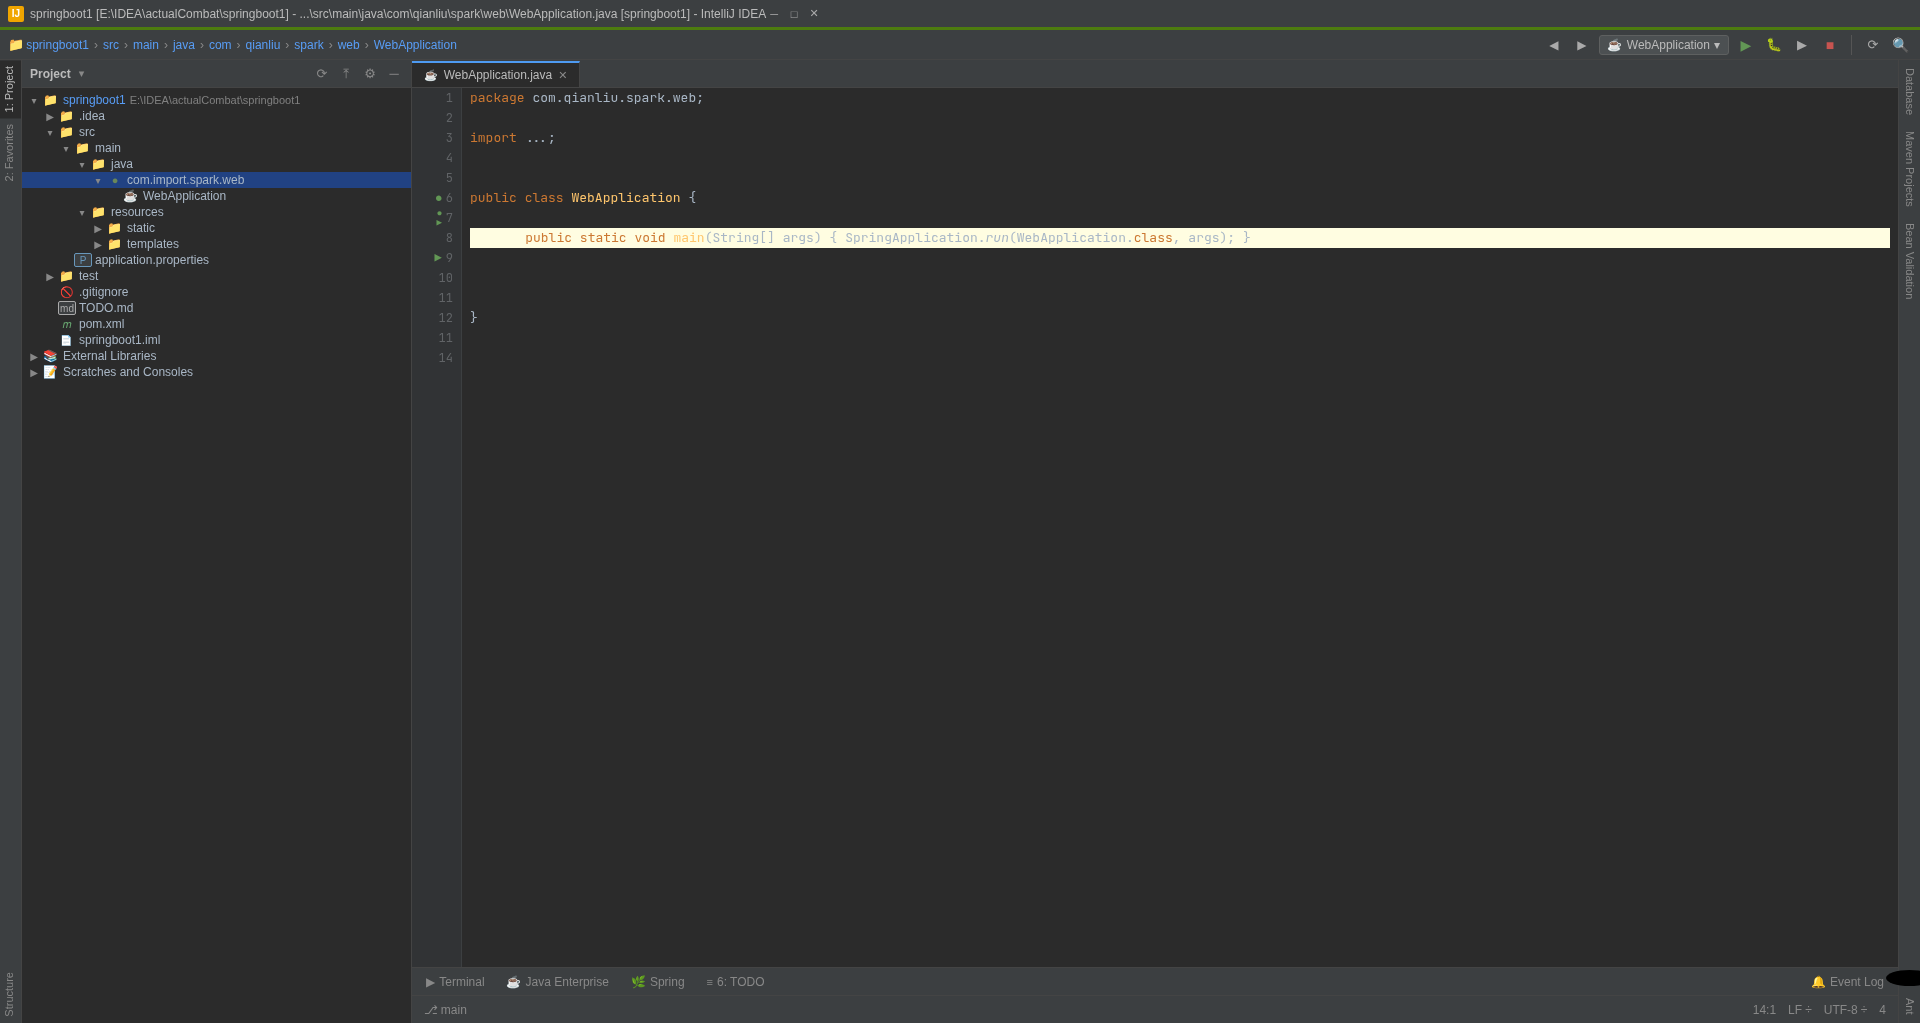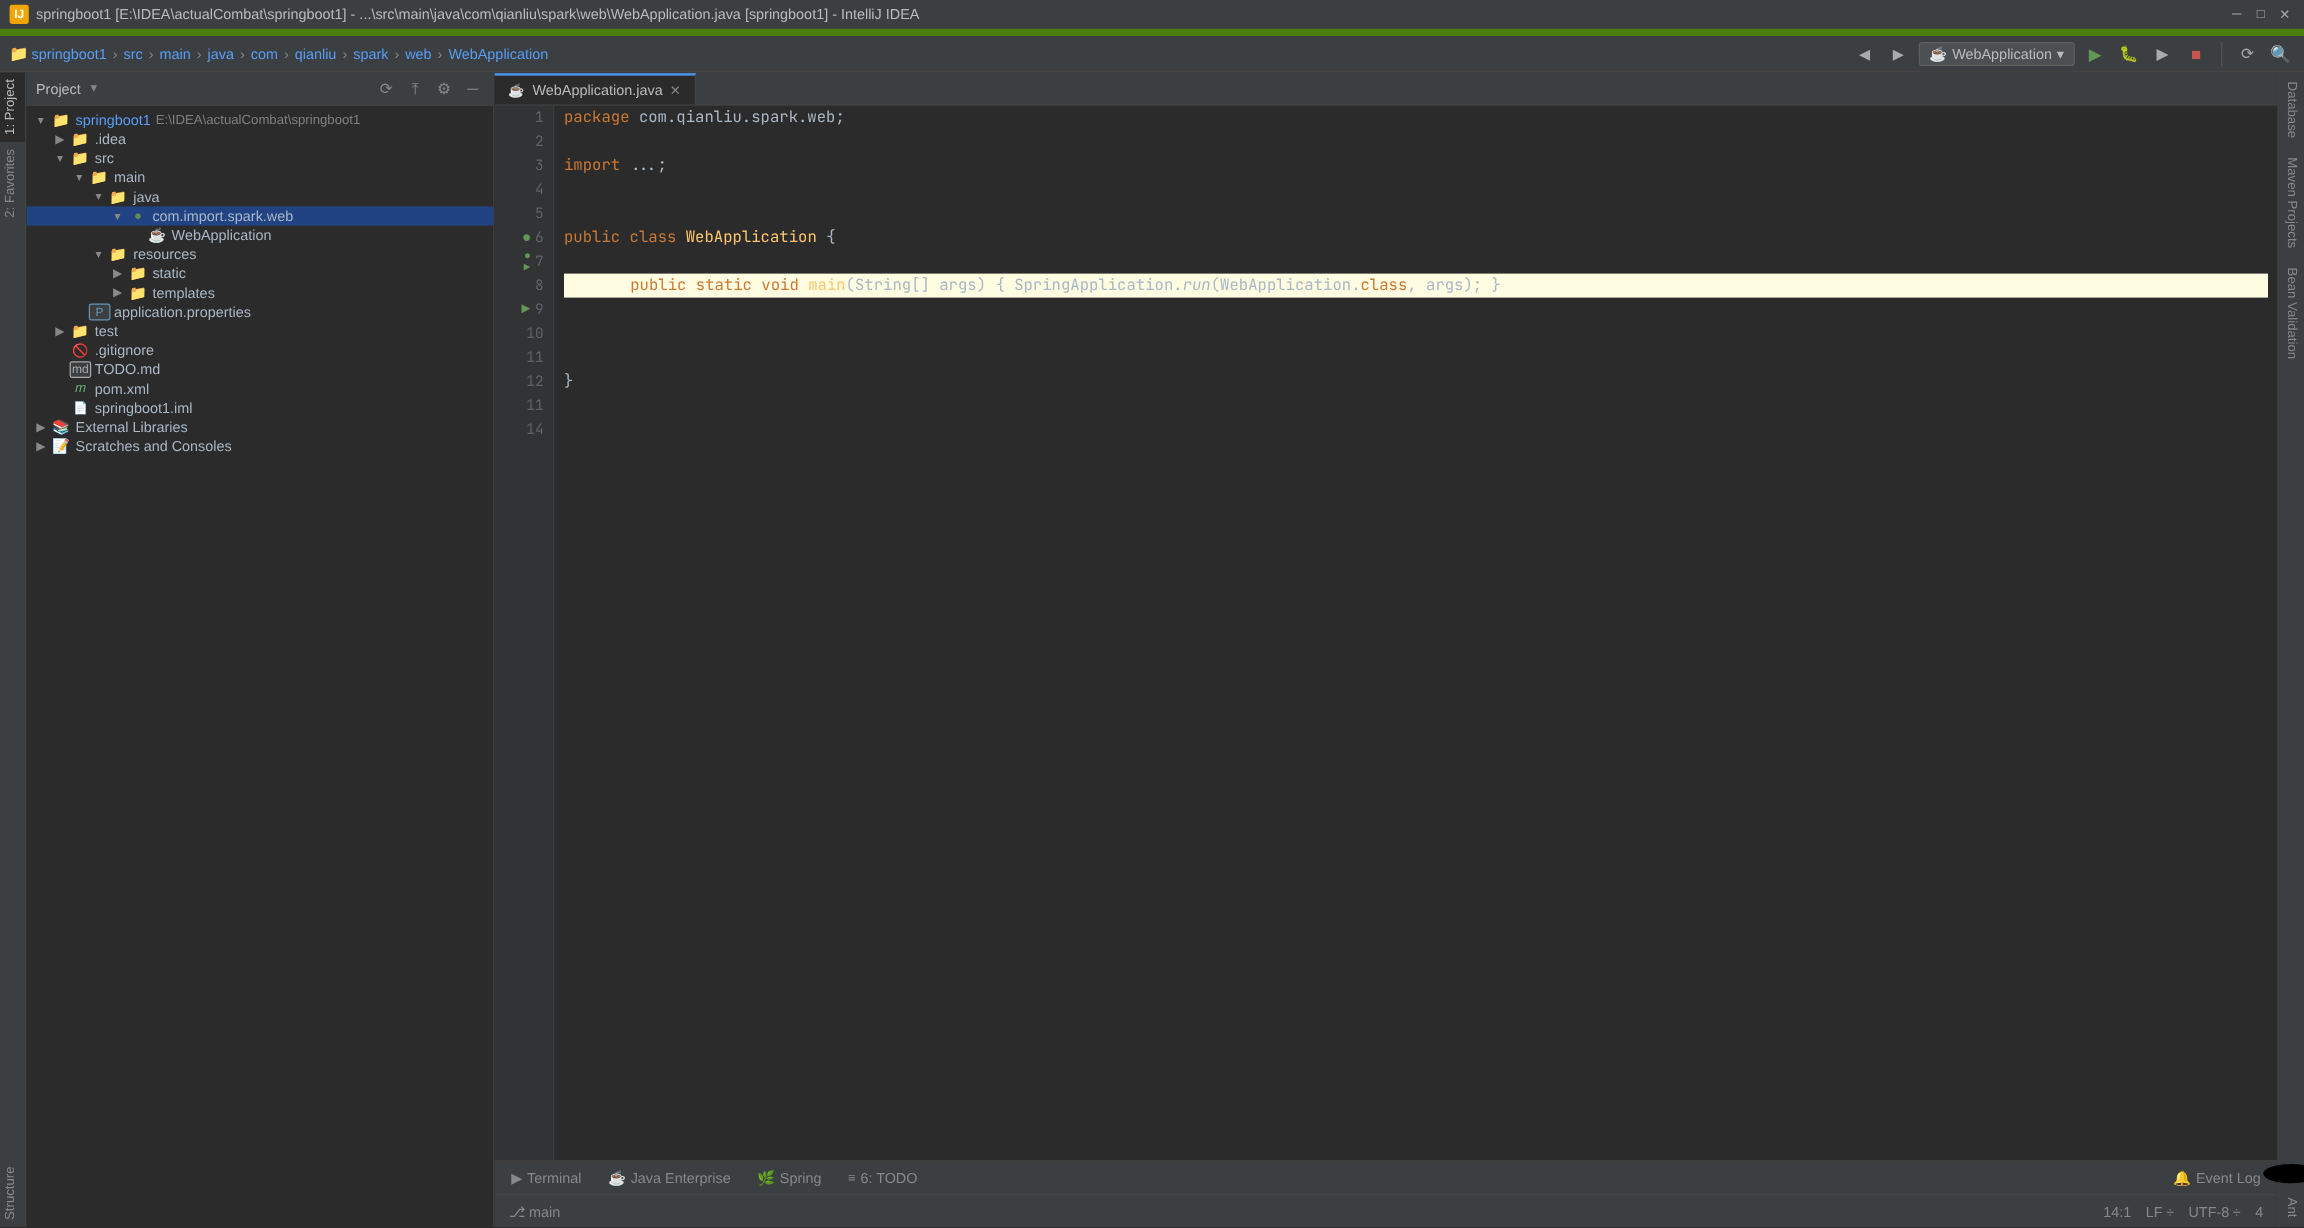--- a/index.html
+++ b/index.html
@@ -4,23 +4,22 @@
   <style>
     * { margin: 0; padding: 0; box-sizing: border-box; }
     body { font-family: 'Segoe UI', Arial, sans-serif; font-size: 12px; background: #2b2b2b; color: #a9b7c6; overflow: hidden; width: 1920px; height: 1023px; }
 
     
     #title-bar {
       background: #3c3f41;
       height: 30px;
       display: flex;
       align-items: center;
-      justify-content: space-between;
       padding: 0 8px;
-      border-bottom: 6px solid #4d7c0f;
+      border-bottom: 3px solid #4d7c0f;
       color: #bbbbbb;
       font-size: 12px;
     }
     #title-bar .title-left { display: flex; align-items: center; gap: 6px; }
     #title-bar .title-icon { width: 16px; height: 16px; background: #f0a500; border-radius: 2px; font-size: 10px; display: flex; align-items: center; justify-content: center; color: white; font-weight: bold; }
     #title-bar .title-text { font-size: 12px; color: #bbbbbb; }
     #title-bar .window-controls { display: flex; gap: 4px; }
     #title-bar .wc-btn { width: 16px; height: 16px; display: flex; align-items: center; justify-content: center; cursor: pointer; font-size: 11px; color: #aaa; }
 
     
@@ -65,21 +64,21 @@
     }
     #project-header {
       height: 28px;
       background: #3c3f41;
       display: flex;
       align-items: center;
       padding: 0 8px;
       border-bottom: 1px solid #444;
       gap: 6px;
     }
-    #project-header .panel-title { font-size: 12px; color: #bbbbbb; font-weight: normal; }
+    #project-header .panel-title { font-size: 12px; color: #bbbbbb; font-weight: bold; }
     .panel-btn { width: 18px; height: 18px; display: flex; align-items: center; justify-content: center; cursor: pointer; color: #888; font-size: 13px; }
     #project-tree { flex: 1; overflow-y: auto; padding: 4px 0; }
     .tree-item { display: flex; align-items: center; padding: 1px 0; cursor: pointer; user-select: none; }
     .tree-item.selected { background: #214283; }
     .tree-arrow { width: 16px; text-align: center; color: #888; font-size: 10px; }
     .tree-icon { width: 18px; height: 14px; margin-right: 3px; display: flex; align-items: center; justify-content: center; font-size: 12px; }
     .tree-label { font-size: 12px; color: #a9b7c6; }
     .tree-label.blue { color: #589df6; }
     .tree-label.gray { color: #808080; }
     .folder-icon { color: #c8a000; }

